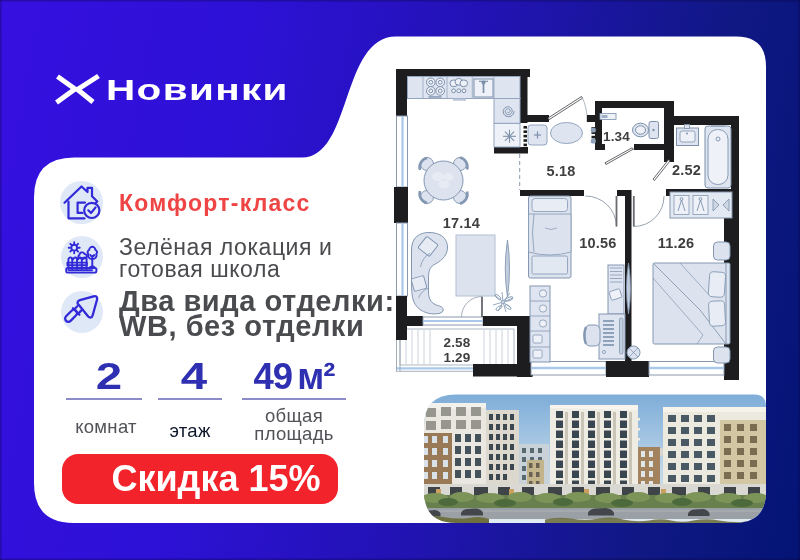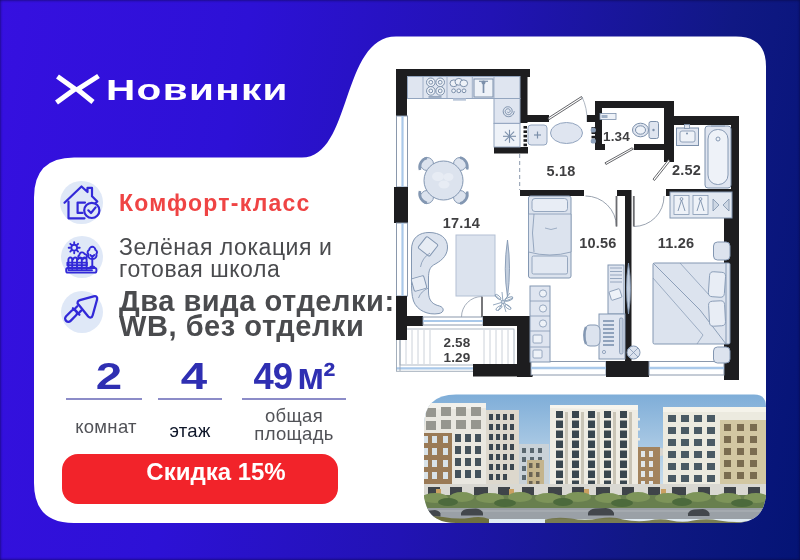--- a/index.html
+++ b/index.html
@@ -77,21 +77,21 @@
 <div class="abs" style="left:158px;top:398px;width:64px;height:2px;background:#8c8cc8;"></div>
 <div class="abs" style="left:242px;top:398px;width:104px;height:2px;background:#8c8cc8;"></div>
 
 <div class="abs" style="left:64px;top:407px;width:84px;text-align:center;color:#515257;font-size:18.5px;letter-spacing:0.3px;margin-top:9px;">комнат</div>
 
 <div class="abs" style="left:150px;top:407px;width:80px;text-align:center;color:#0f172a;font-size:18.5px;letter-spacing:0.3px;margin-top:13px;">этаж</div>
 
 <div class="abs" style="left:242px;top:407px;width:104px;text-align:center;color:#515257;font-size:18.5px;letter-spacing:0.3px;line-height:18px;">общая<br>площадь</div>
 
 <div class="abs" style="left:62px;top:454px;width:276px;height:50px;background:#f2232a;border-radius:16px;"></div>
-<div class="abs" style="left:62px;top:458px;width:308px;text-align:center;color:#fff;font-size:24px;font-weight:bold;">Скидка 15%</div>
+<div class="abs" style="left:62px;top:458px;width:308px;text-align:center;color:#fff;font-size:36px;font-weight:bold;">Скидка 15%</div>
 
 <svg id="plan" class="abs" style="left:390px;top:55px" width="360" height="360" viewBox="390 55 360 360">
 <g fill="none" stroke="none">
 
 <g>
   <rect x="400" y="329" width="114" height="36" fill="#ffffff" stroke="#9aa6b4" stroke-width="0.8"></rect>
   <g stroke="#ccd2da" stroke-width="1">
     <line x1="406" y1="330" x2="406" y2="364"></line>
           <line x1="412" y1="330" x2="412" y2="364"></line>
           <line x1="418" y1="330" x2="418" y2="364"></line>

